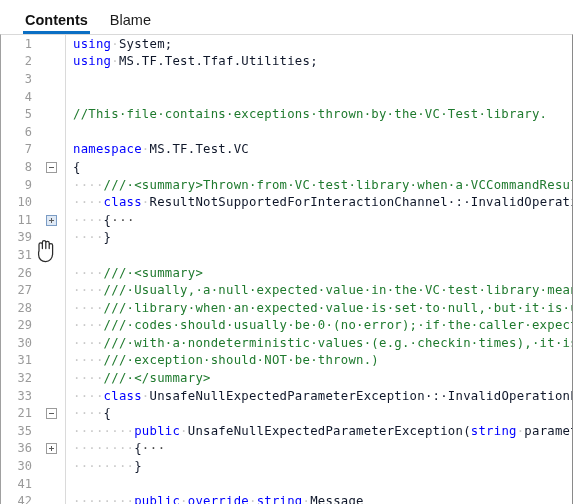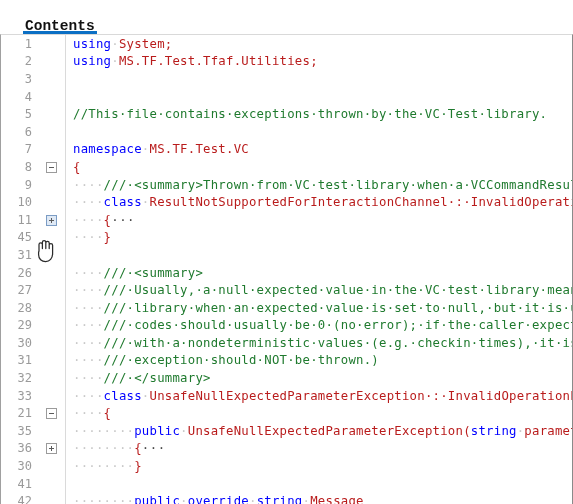--- a/index.html
+++ b/index.html
@@ -21,27 +21,27 @@
     display: flex;
     align-items: flex-end;
     padding-left: 14px;
     box-sizing: border-box;
     background: #ffffff;
   }
   .tab {
     position: relative;
     font-size: 14.5px;
     color: #1b1b1b;
-    padding: 0 11px 1px 11px;
+    padding: 0 11px 7px 11px;
     cursor: pointer;
     white-space: nowrap;
     line-height: 1;
     background: transparent;
     border: none;
-    font-family: Liberation Mono, monospace;
+    font-family: Liberation Sans, sans-serif;
   }
   .tab.active {
     font-weight: bold;
     color: #111111;
   }
   .tab.active::after {
     content: "";
     position: absolute;
     left: 9px;
     right: 9px;
@@ -134,21 +134,21 @@
     background: #5a5a5a;
   }
   .fold.hot {
     background: #dfe9f5;
     border-color: #7b9cc4;
   }
 
   
   .kw  { color: #0000ff; }
   .cm  { color: #1f7a2e; }
-  .id  { color: #b91c1c; }
+  .id  { color: #0f172a; }
 
   
   .ws { color: #c9c9c9; }
   .ell {
     color: #4a4a4a;
     letter-spacing: 0.5px;
   }
 
   
   #cursor {
@@ -159,20 +159,21 @@
     height: 28px;
     pointer-events: none;
     z-index: 40;
   }
 </style>
 </head>
 <body>
 
 <div id="tabbar">
   <div class="tab active"><span>Contents</span></div>
+  <div class="tab"><span>Blame</span></div>
 </div>
 
 <div id="editor">
   <div id="code-scroll">
     <table id="code">
       <tbody id="code-body">
           <tr>
             <td class="ln">1</td>
             <td class="gut"></td>
             <td class="src"><span class="kw">using</span><span class="ws">·</span><span class="id">System;</span></td>
@@ -221,21 +222,21 @@
             <td class="ln">10</td>
             <td class="gut"></td>
             <td class="src"><span class="ws">····</span><span class="kw">class</span><span class="ws">·</span><span class="id">ResultNotSupportedForInteractionChannel·:·InvalidOperationException</span></td>
           </tr>
           <tr>
             <td class="ln">11</td>
             <td class="gut"><span class="fold plus hot"></span></td>
             <td class="src"><span class="ws">····</span><span class="id">{</span><span class="ell">···</span></td>
           </tr>
           <tr>
-            <td class="ln">45</td>
+            <td class="ln">39</td>
             <td class="gut"></td>
             <td class="src"><span class="ws">····</span><span class="id">}</span></td>
           </tr>
           <tr>
             <td class="ln">31</td>
             <td class="gut"></td>
             <td class="src"></td>
           </tr>
           <tr>
             <td class="ln">26</td>

